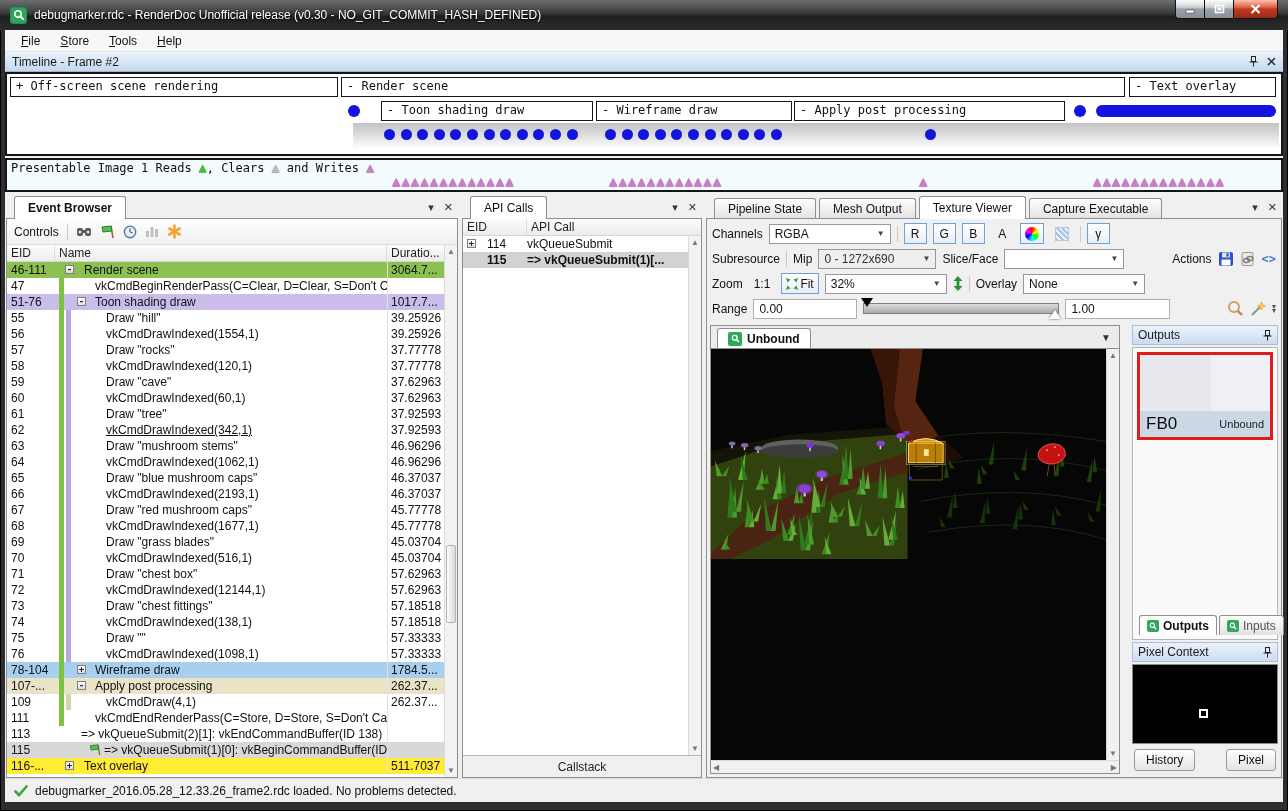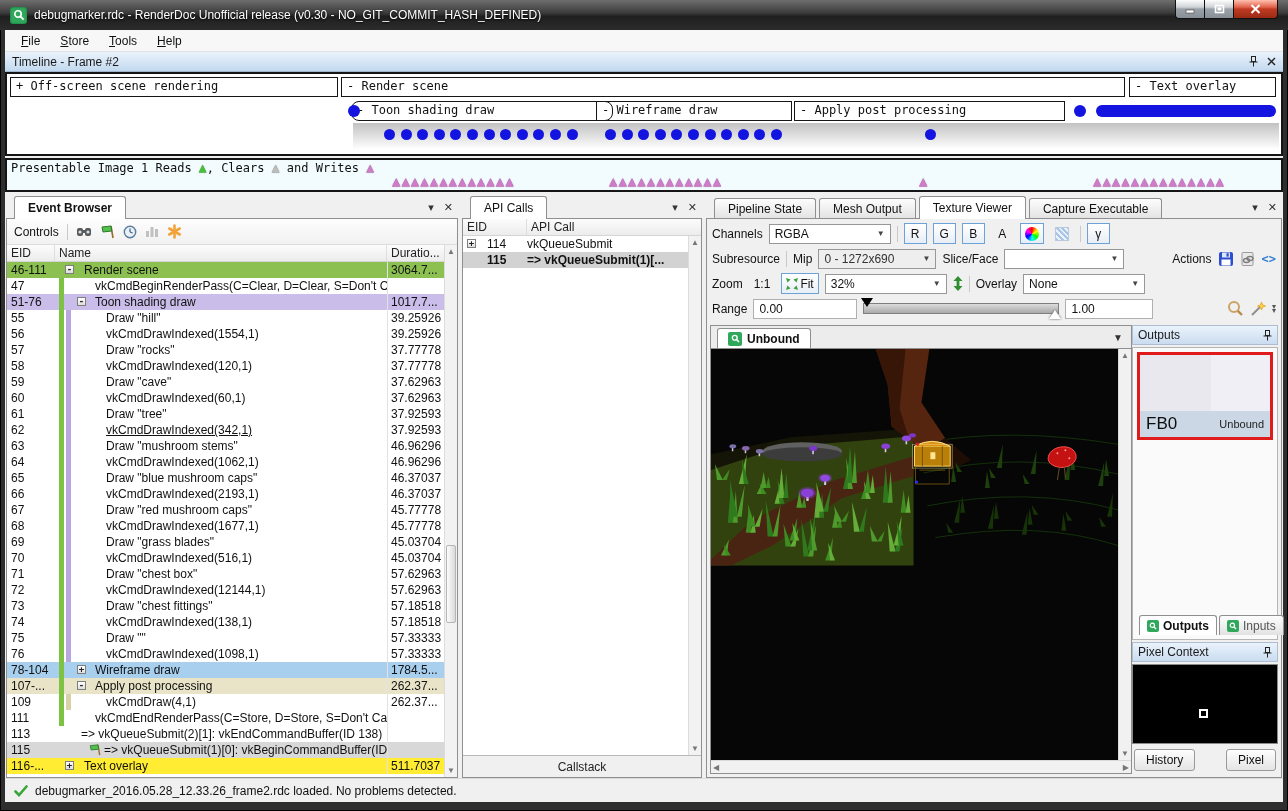--- a/index.html
+++ b/index.html
@@ -76,21 +76,21 @@
   .combo .arr{margin-left:auto;color:#444;font-size:8px;padding-left:6px;}
   .combo.gray{background:#eeeeee;color:#333;}
   .tbtn{height:21px;min-width:23px;border:1px solid #6da2d8;background:linear-gradient(#ffffff,#e8eef6);display:flex;align-items:center;justify-content:center;padding:0 4px;gap:2px;}
   .tbtn.flat{border-color:transparent;background:transparent;}
   .wheel{width:14px;height:14px;border-radius:50%;background:conic-gradient(#f00,#ff0,#0f0,#0ff,#00f,#f0f,#f00);}
   .stripes{width:14px;height:14px;border:1px solid #b9c9dd;background:repeating-linear-gradient(45deg,#a9c5e6 0 2px,#e9f1fb 2px 4px);}
   .rslider{width:196px;height:15px;position:relative;}
   .rtrack{position:absolute;left:0;right:0;top:2px;height:11px;border:1px solid #7f7f7f;background:linear-gradient(#dcdcdc,#a9a9a9);}
   .h-black{position:absolute;left:-2px;top:-3px;width:0;height:0;border-left:6px solid transparent;border-right:6px solid transparent;border-top:9px solid #000;}
   .h-white{position:absolute;right:-2px;bottom:-3px;width:0;height:0;border-left:6px solid transparent;border-right:6px solid transparent;border-bottom:9px solid #fff;filter:drop-shadow(0 0 1px #555);}
-  .tv-main{flex:1;display:flex;gap:0;padding:3px;background:#f0f0f0;min-height:0;}
+  .tv-main{flex:1;display:flex;gap:12px;padding:3px;background:#f0f0f0;min-height:0;}
   .tv-view{flex:1;display:flex;flex-direction:column;border:1px solid #8f8f8f;background:#ececec;min-width:0;}
   .tex-tabbar{height:22px;flex:none;display:flex;align-items:flex-end;padding-left:6px;position:relative;}
   .tex-tab{height:20px;padding:0 10px;border:1px solid #8f8f8f;border-bottom:none;border-radius:3px 3px 0 0;background:#fff;display:flex;align-items:center;gap:5px;font-weight:bold;}
   .tex-caret{position:absolute;right:8px;top:6px;font-size:10px;color:#333;}
   .tex-wrap{flex:1;display:flex;min-height:0;border-top:1px solid #8f8f8f;}
   .tex-canvas{flex:1;position:relative;background:#060606;overflow:hidden;}
   .tex-canvas svg{position:absolute;top:0;left:0;width:100%;}
   .sbv{width:13px;background:#f1f1f1;border-left:1px solid #d9d9d9;position:relative;font-size:8px;color:#777;}
   .sbh{height:13px;flex:none;background:#f1f1f1;border-top:1px solid #d9d9d9;position:relative;font-size:8px;color:#777;}
   .sbh .a-l{position:absolute;left:2px;top:0;line-height:13px;} .sbh .a-r{position:absolute;right:2px;top:0;line-height:13px;}
@@ -171,21 +171,21 @@
             <svg width="9" height="9" viewBox="0 0 9 9">
               <path d="M1,1 L8,8 M8,1 L1,8" stroke="#222" stroke-width="1.4"></path>
             </svg>
           </span>
       </div>
       <div class="tl-body">
         <div class="tl-fade"></div>
         <div class="bar row1" style="left:334px;width:784px;"><span>- Render scene</span></div>
         <div class="bar row1" style="left:3px;width:328px;"><span>+ Off-screen scene rendering</span></div>
         <div class="bar row1" style="left:1122px;width:147px;"><span>- Text overlay</span></div>
-        <div class="bar row2" style="left:344px;width:262px;border-radius:8px;"><span>- Toon shading draw</span></div>
+        <div class="bar row2" style="left:374px;width:212px;"><span>- Toon shading draw</span></div>
         <div class="bar row2" style="left:589px;width:196px;"><span>- Wireframe draw</span></div>
         <div class="bar row2" style="left:787px;width:271px;"><span>- Apply post processing</span></div>
         <div class="pill"></div>
       <span class="dot" style="left: 341px; top: 31px; width: 12px; height: 12px;"></span>
           <span class="dot" style="left: 1067px; top: 31px; width: 12px; height: 12px;"></span>
           <span class="dot" style="left: 377px; top: 55px; width: 11px; height: 11px;"></span>
           <span class="dot" style="left: 393.6px; top: 55px; width: 11px; height: 11px;"></span>
           <span class="dot" style="left: 410.2px; top: 55px; width: 11px; height: 11px;"></span>
           <span class="dot" style="left: 426.8px; top: 55px; width: 11px; height: 11px;"></span>
           <span class="dot" style="left: 443.4px; top: 55px; width: 11px; height: 11px;"></span>
@@ -734,21 +734,21 @@
             <div class="tvrow">
               <span>Range</span>
               <div class="combo" style="width:104px;border-color:#b0b0b0;">
                   <span>0.00</span>
                 </div>
               <div class="rslider">
                 <div class="rtrack"></div>
                 <div class="h-black"></div>
                 <div class="h-white"></div>
               </div>
-              <div class="combo" style="width:88px;border-color:#b0b0b0;">
+              <div class="combo" style="width:105px;border-color:#b0b0b0;">
                   <span>1.00</span>
                 </div>
               <span style="flex:1;"></span>
               <span class="ico">
                   <svg width="17" height="17" viewBox="0 0 17 17">
                     <circle cx="7" cy="7" r="5" fill="none" stroke="#cda265" stroke-width="2"></circle>
                     <line x1="10.8" y1="10.8" x2="15" y2="15" stroke="#b98a4e" stroke-width="2.4"></line>
                   </svg>
                 </span>
               <span class="ico">

